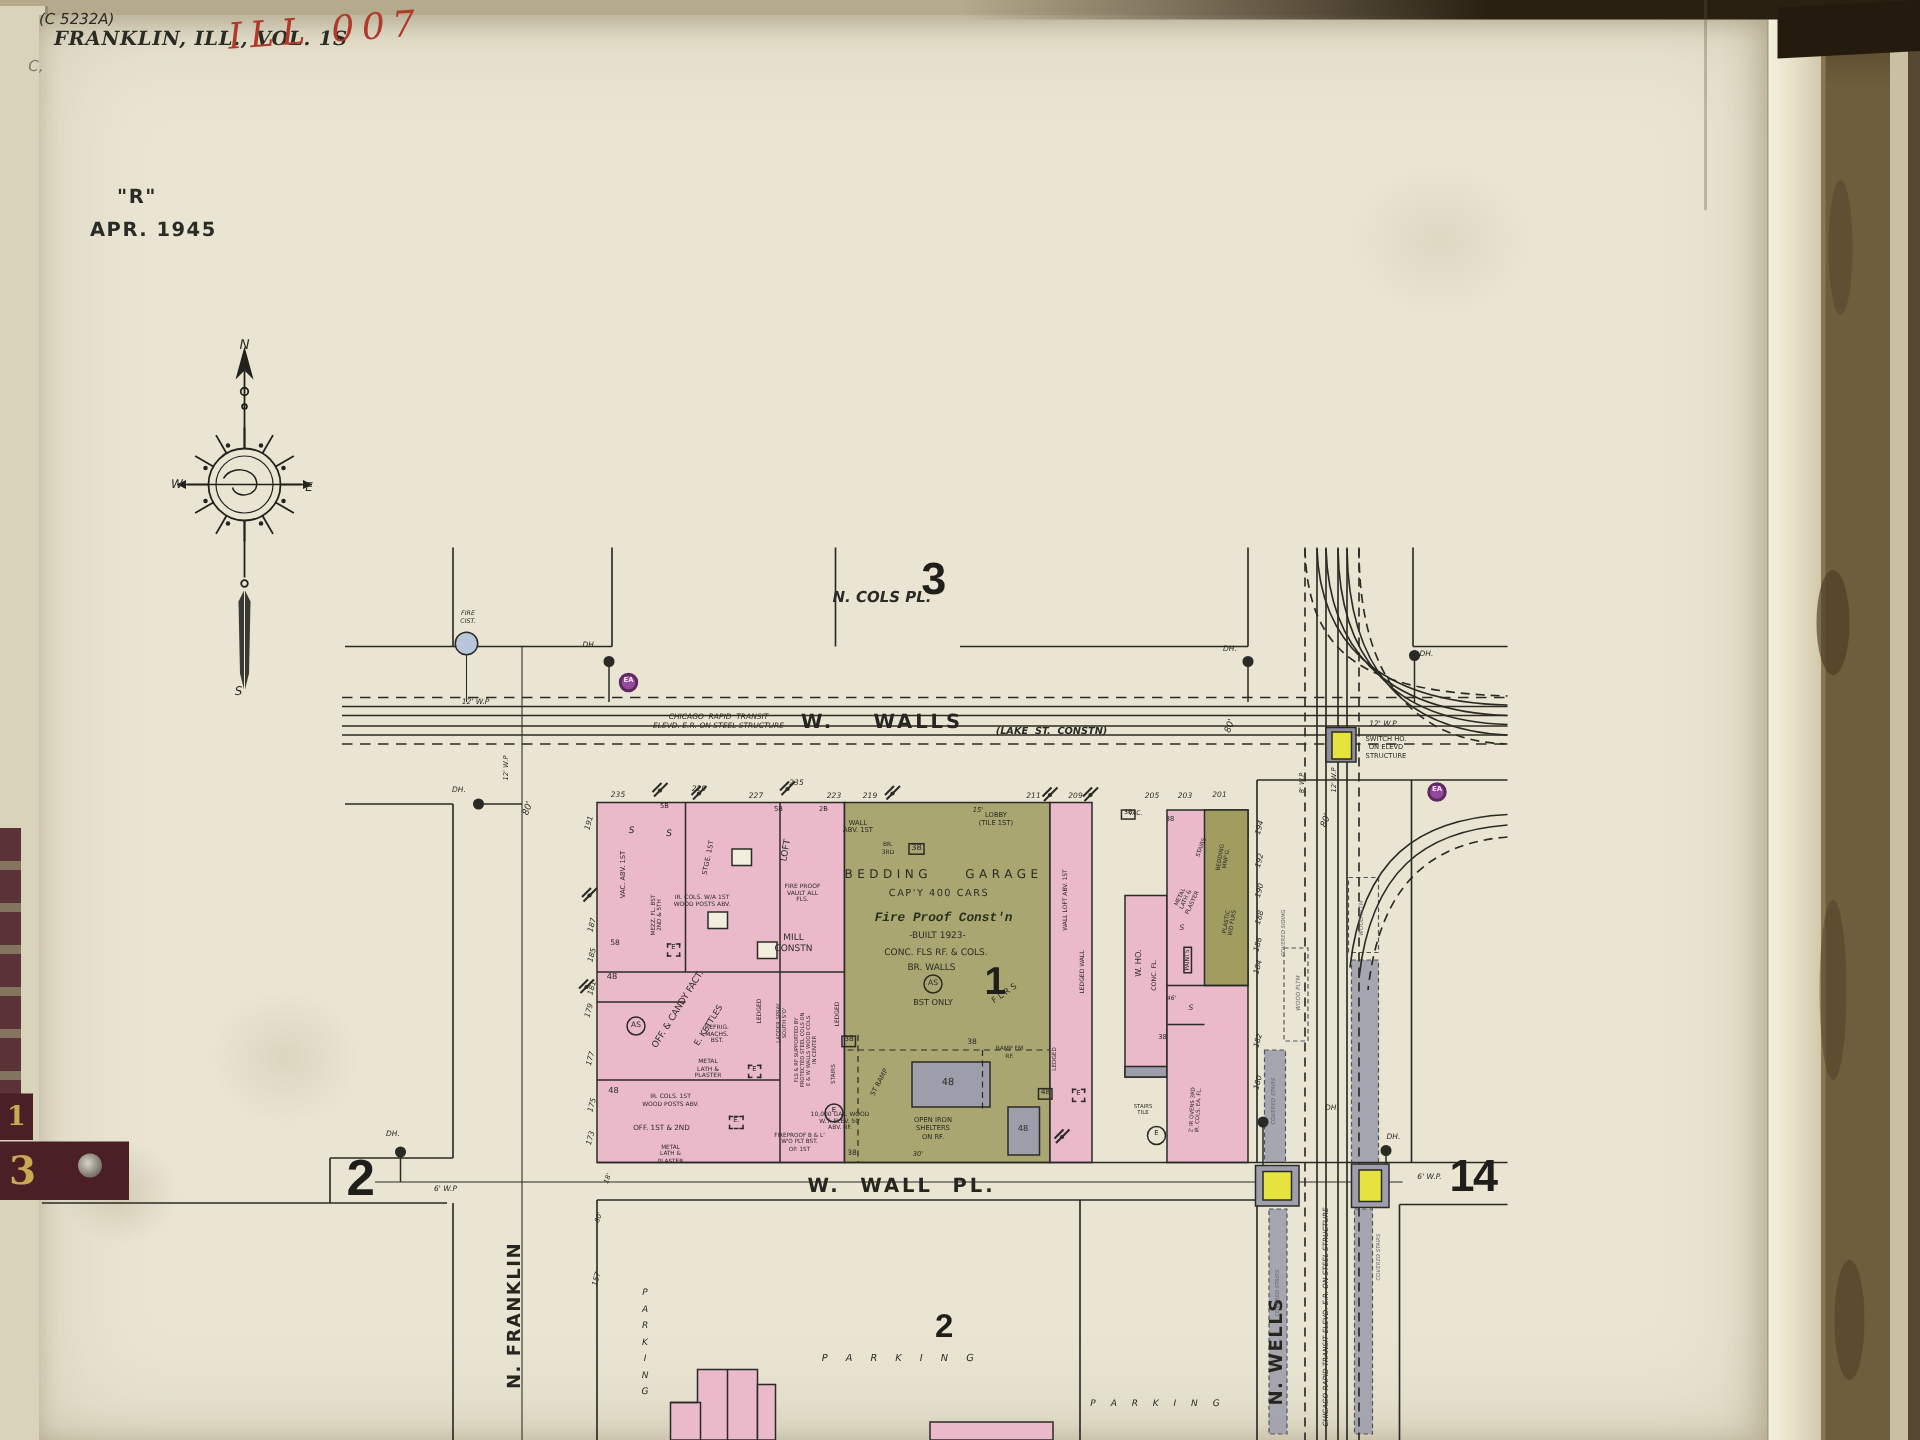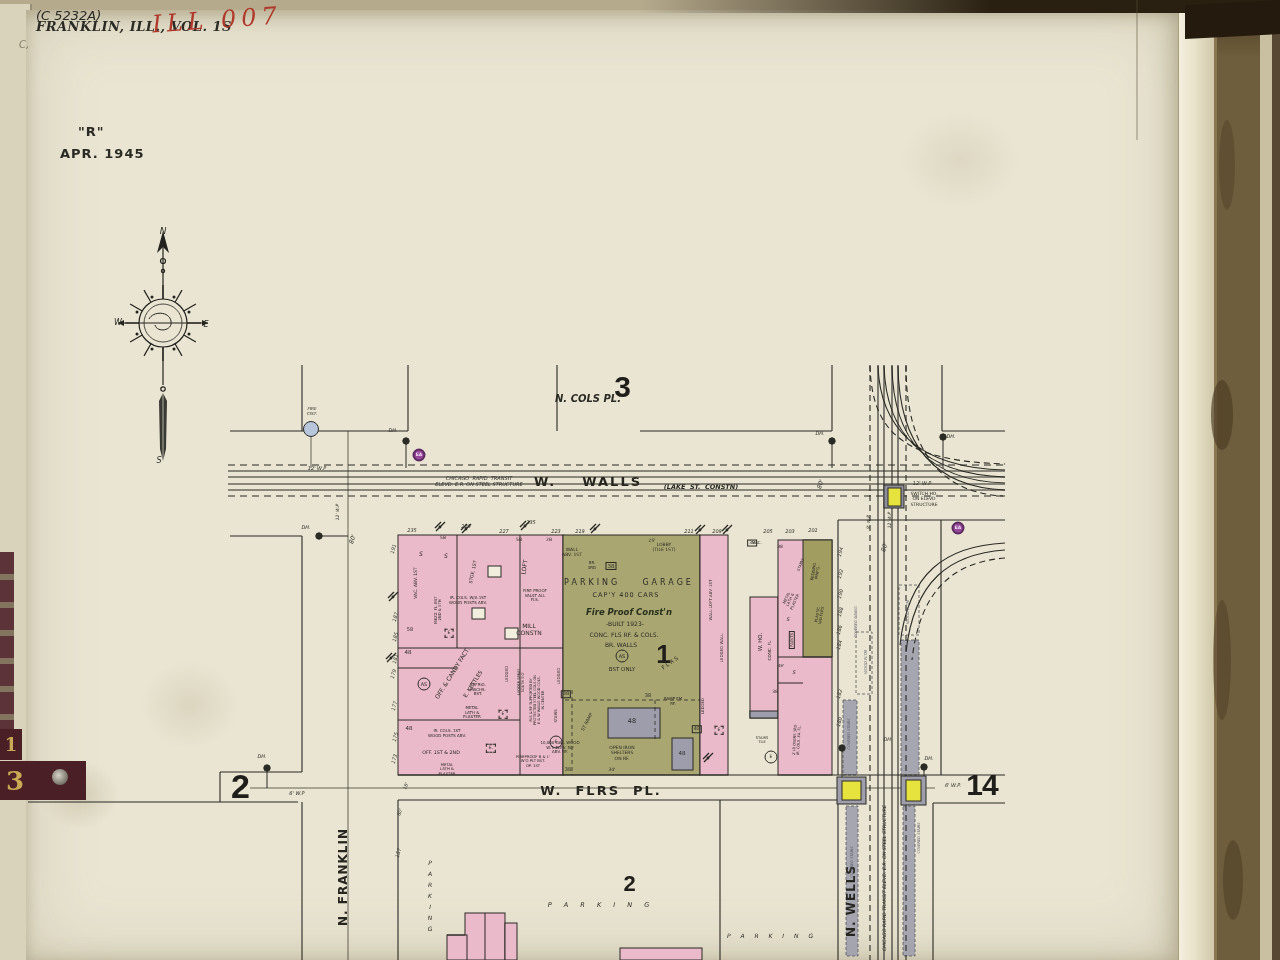--- a/index.html
+++ b/index.html
@@ -29,21 +29,21 @@
   .book-tab{position:absolute;background:#4a1f26;color:#c9a953;
     font-family:"DejaVu Serif",serif;font-weight:bold;display:flex;align-items:center;}
   #tab-one{left:0;top:729px;width:22px;height:31px;font-size:18px;justify-content:center;}
   #tab-three{left:0;top:761px;width:86px;height:39px;font-size:26px;padding-left:6px;box-sizing:border-box;}
   #tab-snap{position:absolute;left:52px;top:8px;width:16px;height:16px;border-radius:50%;
     background:radial-gradient(circle at 40% 40%,#d8d4c8,#8a867c 55%,#4f4b42);}
   .stain{position:absolute;border-radius:50%;pointer-events:none;}
   #crease{position:absolute;left:1136px;top:0;width:2px;height:140px;background:rgba(90,80,55,.3);}
   
   .hdr{position:absolute;white-space:pre;}
-  #plate-code{left:36px;top:8px;font-size:13px;font-style:italic;}
+  #plate-code{left:26px;top:8px;font-size:10px;font-style:italic;}
   #city-line{left:36px;top:19px;font-size:13px;font-style:italic;font-weight:bold;
     font-family:"DejaVu Serif",serif;letter-spacing:.5px;}
   #hand-stamp{left:152px;top:6px;font-size:24px;color:#b0392b;font-style:italic;
     font-family:"DejaVu Serif",serif;letter-spacing:5px;transform:rotate(-4deg);}
   #sheet-num{left:48px;top:32px;font-weight:bold;color:#21201c;}
   #sheet-num .big{font-size:58px;line-height:1;}
   #sheet-num .suffix{display:inline-block;font-size:40px;line-height:1;
     border-bottom:5px solid #21201c;padding-bottom:3px;transform:translateY(-6px);}
   #revision{left:78px;top:124px;font-size:13px;font-weight:bold;letter-spacing:1px;}
   #map-date{left:60px;top:146px;font-size:13px;font-weight:bold;letter-spacing:1px;}
@@ -245,32 +245,32 @@
 
   <div id="annotations">
       <span class="ann k-ref" style="left: 622px; top: 387px; font-size: 30px; transform: translate(-50%, -50%);">3</span>
       <span class="ann k-ref" style="left: 240px; top: 786px; font-size: 34px; transform: translate(-50%, -50%);">2</span>
       <span class="ann k-ref" style="left: 982px; top: 785px; font-size: 30px; transform: translate(-50%, -50%);">14</span>
       <span class="ann k-ref" style="left: 663px; top: 654px; font-size: 26px; transform: translate(-50%, -50%);">1</span>
       <span class="ann k-ref" style="left: 629px; top: 884px; font-size: 22px; transform: translate(-50%, -50%);">2</span>
       <span class="ann k-st-it" style="left: 588px; top: 399px; font-size: 10px; transform: translate(-50%, -50%);">N. COLS PL.</span>
       <span class="ann k-st" style="left: 588px; top: 482px; font-size: 13px; letter-spacing: 2px; transform: translate(-50%, -50%);">W.    WALLS</span>
       <span class="ann k-st-it" style="left: 701px; top: 488px; font-size: 6.5px; transform: translate(-50%, -50%);">(LAKE  ST.  CONSTN)</span>
-      <span class="ann k-st" style="left: 601px; top: 791px; font-size: 13px; letter-spacing: 2px; transform: translate(-50%, -50%);">W.  FLRS  PL.</span>
+      <span class="ann k-st" style="left: 601px; top: 791px; font-size: 13px; letter-spacing: 2px; transform: translate(-50%, -50%);">W.  WALL  PL.</span>
       <span class="ann k-st" style="left: 343px; top: 877px; font-size: 12px; letter-spacing: 1px; transform: translate(-50%, -50%) rotate(-90deg);">N. FRANKLIN</span>
       <span class="ann k-st" style="left: 851px; top: 901px; font-size: 12px; letter-spacing: 1px; transform: translate(-50%, -50%) rotate(-90deg);">N. WELLS</span>
       <span class="ann k-tiny-it" style="left: 479px; top: 482px; font-size: 5px; transform: translate(-50%, -50%);">CHICAGO  RAPID  TRANSIT
 ELEVD. E.R. ON STEEL STRUCTURE</span>
       <span class="ann k-tiny-it" style="left: 885px; top: 878px; font-size: 4.8px; transform: translate(-50%, -50%) rotate(-90deg);">CHICAGO RAPID TRANSIT ELEVD. E.R. ON STEEL STRUCTURE</span>
       <span class="ann k-tiny" style="left: 924px; top: 499px; font-size: 4.5px; transform: translate(-50%, -50%);">SWITCH HO.
 ON ELEVD
 STRUCTURE</span>
-      <span class="ann k-tiny" style="left: 629px; top: 583px; font-size: 8px; letter-spacing: 3px; transform: translate(-50%, -50%);">PARKING    GARAGE</span>
+      <span class="ann k-tiny" style="left: 629px; top: 583px; font-size: 8px; letter-spacing: 3px; transform: translate(-50%, -50%);">BEDDING    GARAGE</span>
       <span class="ann k-tiny" style="left: 626px; top: 596px; font-size: 6.5px; letter-spacing: 1px; transform: translate(-50%, -50%);">CAP'Y 400 CARS</span>
-      <span class="ann k-hand-g" style="left: 629px; top: 612px; font-size: 8.5px; transform: translate(-50%, -50%);">Fire Proof Const'n</span>
+      <span class="ann k-hand-g" style="left: 629px; top: 612px; font-size: 8.5px; transform: translate(-50%, -50%); font-family: Liberation Mono, monospace;">Fire Proof Const'n</span>
       <span class="ann k-tiny" style="left: 625px; top: 624px; font-size: 6px; transform: translate(-50%, -50%);">-BUILT 1923-</span>
       <span class="ann k-tiny" style="left: 624px; top: 635px; font-size: 6px; transform: translate(-50%, -50%);">CONC. FLS RF. &amp; COLS.</span>
       <span class="ann k-tiny" style="left: 621px; top: 645px; font-size: 6px; transform: translate(-50%, -50%);">BR. WALLS</span>
       <span class="ann k-circ" style="left: 622px; top: 656px; font-size: 5px; transform: translate(-50%, -50%);">AS</span>
       <span class="ann k-tiny" style="left: 622px; top: 669px; font-size: 5.5px; transform: translate(-50%, -50%);">BST ONLY</span>
       <span class="ann k-tiny" style="left: 670px; top: 663px; font-size: 5.5px; transform: translate(-50%, -50%) rotate(-35deg);">F L R S</span>
       <span class="ann k-tiny" style="left: 664px; top: 547px; font-size: 4.5px; transform: translate(-50%, -50%);">LOBBY
 (TILE 1ST)</span>
       <span class="ann k-tiny" style="left: 572px; top: 552px; font-size: 4.5px; transform: translate(-50%, -50%);">WALL
 ABV. 1ST</span>

